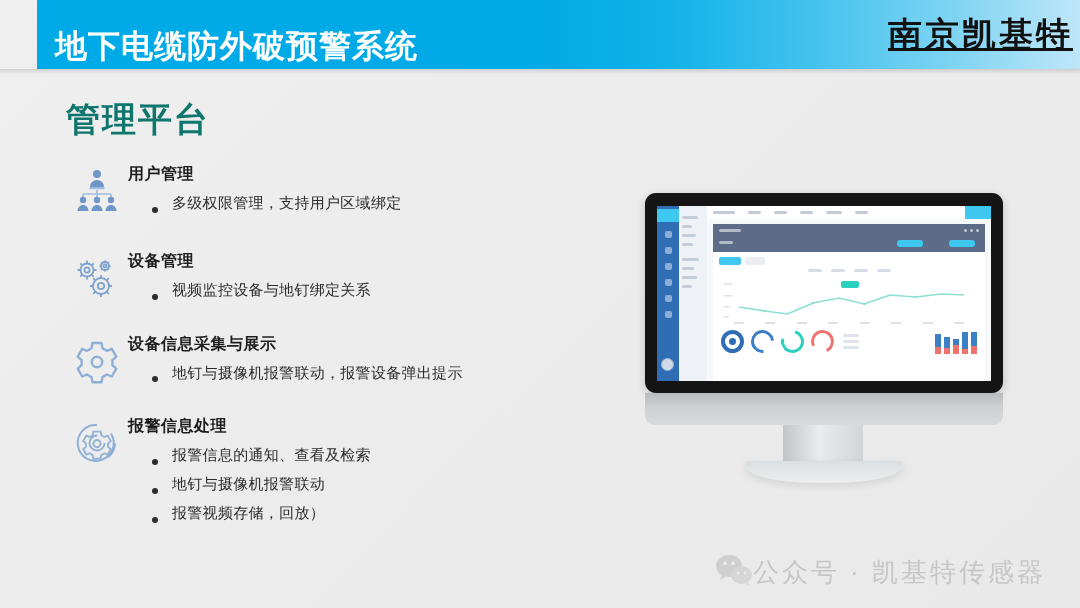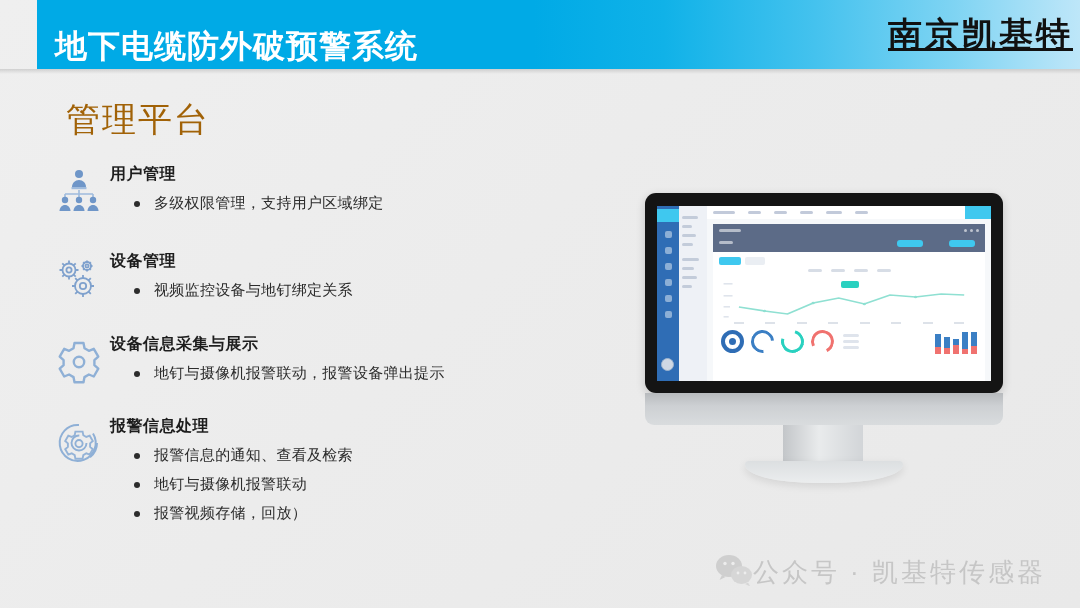--- a/index.html
+++ b/index.html
@@ -37,39 +37,39 @@
     letter-spacing: 3px; white-space: nowrap; text-decoration: underline;
   }
   .header-shadow {
     position: absolute; left: 0; top: 69px; width: 1080px; height: 5px;
     background: linear-gradient(180deg, rgba(0,0,0,0.13), rgba(0,0,0,0));
   }
 
   
   .slide-title {
     position: absolute; left: 66px; top: 97px;
-    font-size: 34px; font-weight: 400; color: #a16207;
+    font-size: 34px; font-weight: 700; color: #0f766e;
     letter-spacing: 2px;
   }
 
   
-  .sections { position: absolute; left: 48px; top: 158px; width: 600px; }
+  .sections { position: absolute; left: 66px; top: 158px; width: 600px; }
   .section { display: flex; align-items: flex-start; margin-bottom: 12px; }
   .section-icon {
     width: 62px; min-width: 62px; height: 62px;
     display: flex; align-items: center; justify-content: center;
     margin-top: 2px;
   }
   .section-body { padding-top: 6px; flex: 1; }
   .section-heading {
     font-size: 16px; font-weight: 700; color: #1d1d1d;
     letter-spacing: 0.5px; margin-bottom: 9px;
   }
   .bullet-row {
-    display: flex; align-items: flex-start;
+    display: flex; align-items: flex-end;
     margin: 0 0 10px 24px;
     font-size: 15px; color: #2c2c2c; line-height: 1.25;
     letter-spacing: 0.3px;
   }
   .bullet-dot {
     width: 6px; height: 6px; border-radius: 50%;
     background: #2c2c2c; margin-right: 14px; margin-top: 7px;
     flex: 0 0 auto;
   }
 

